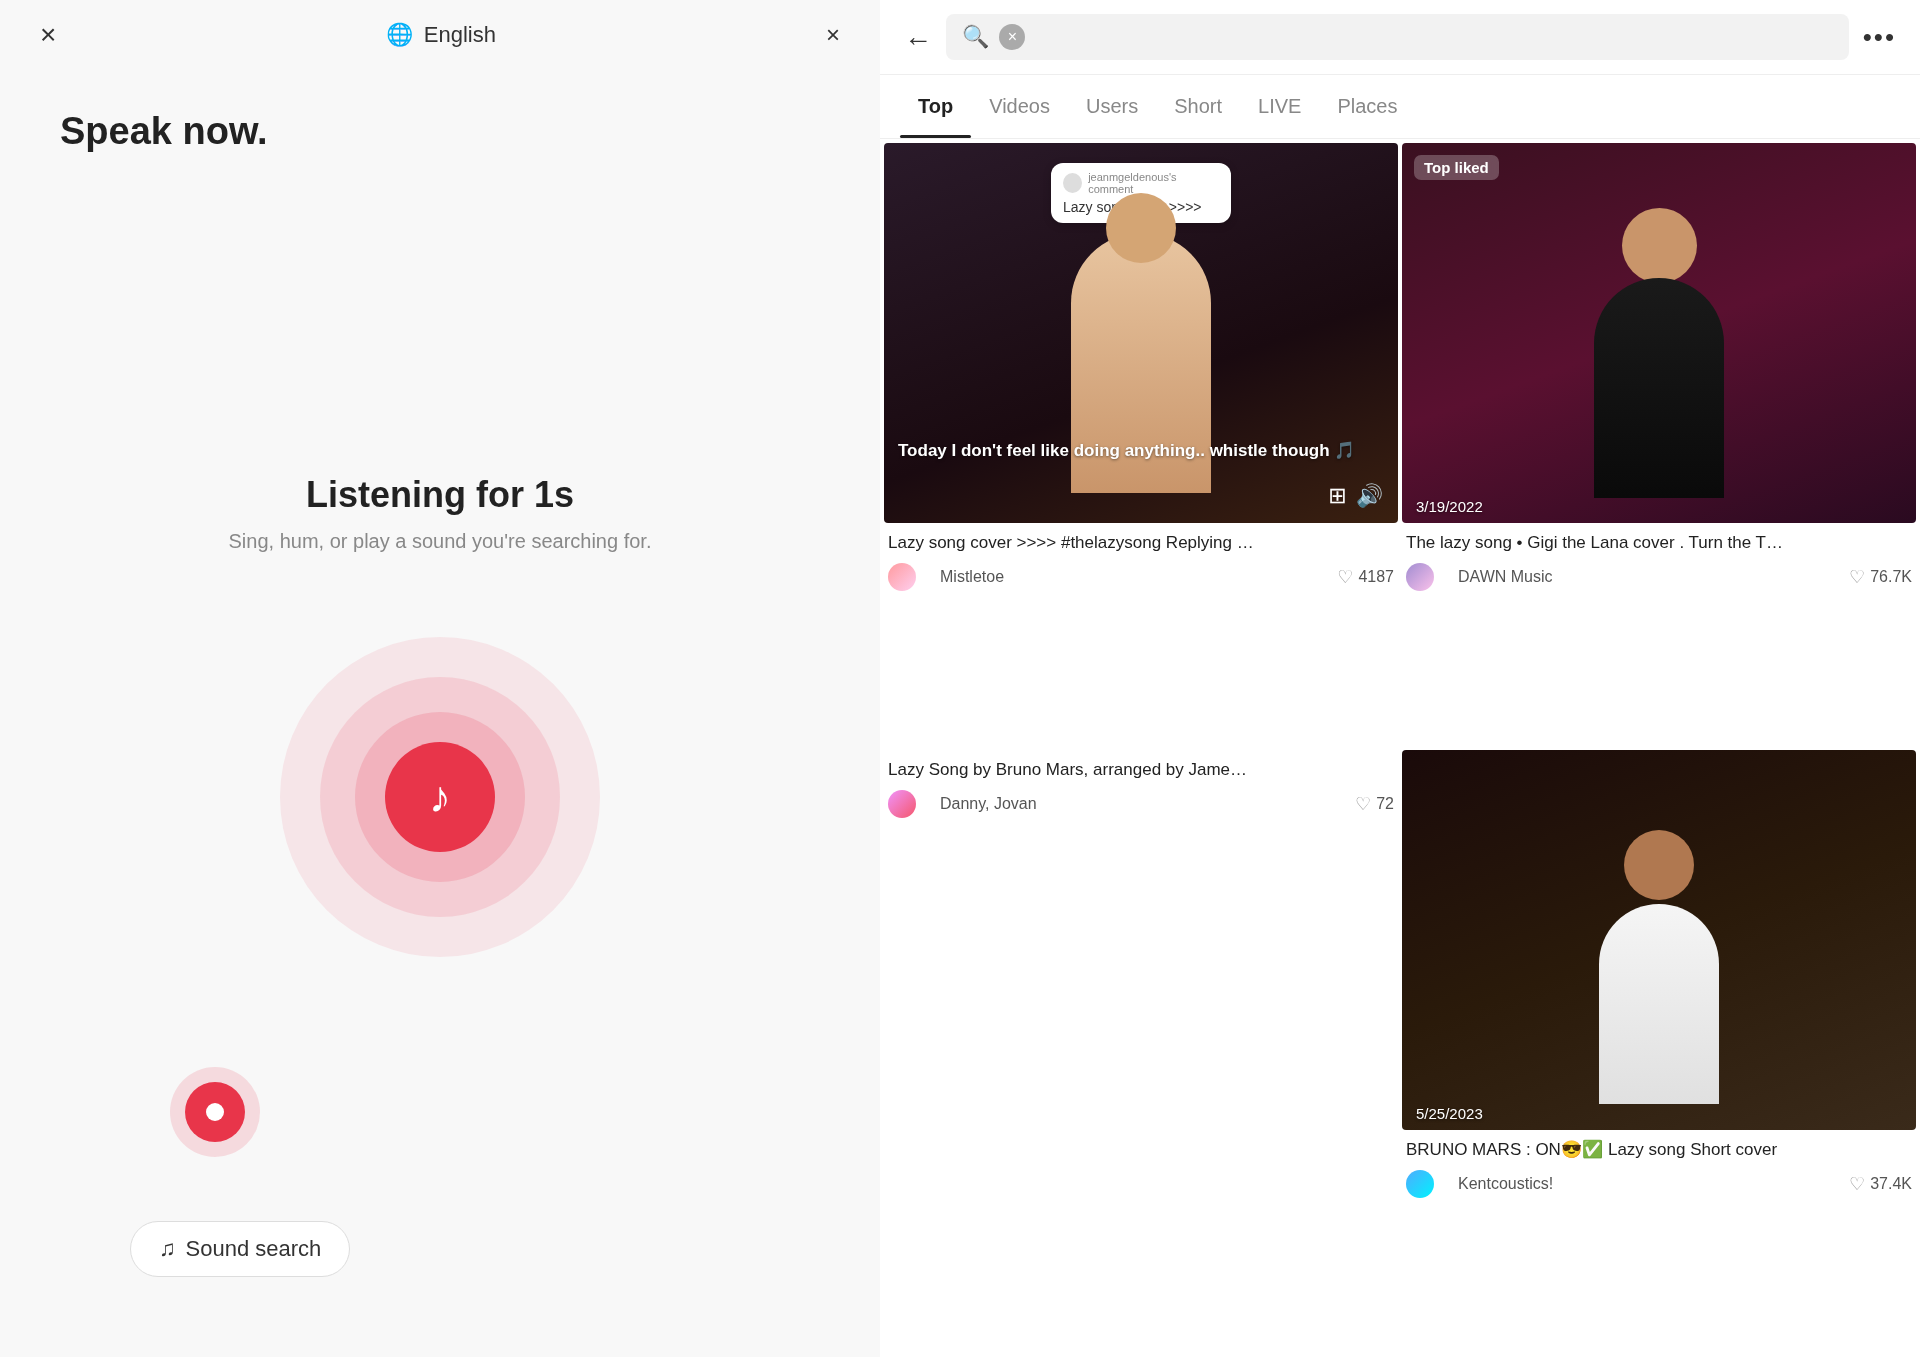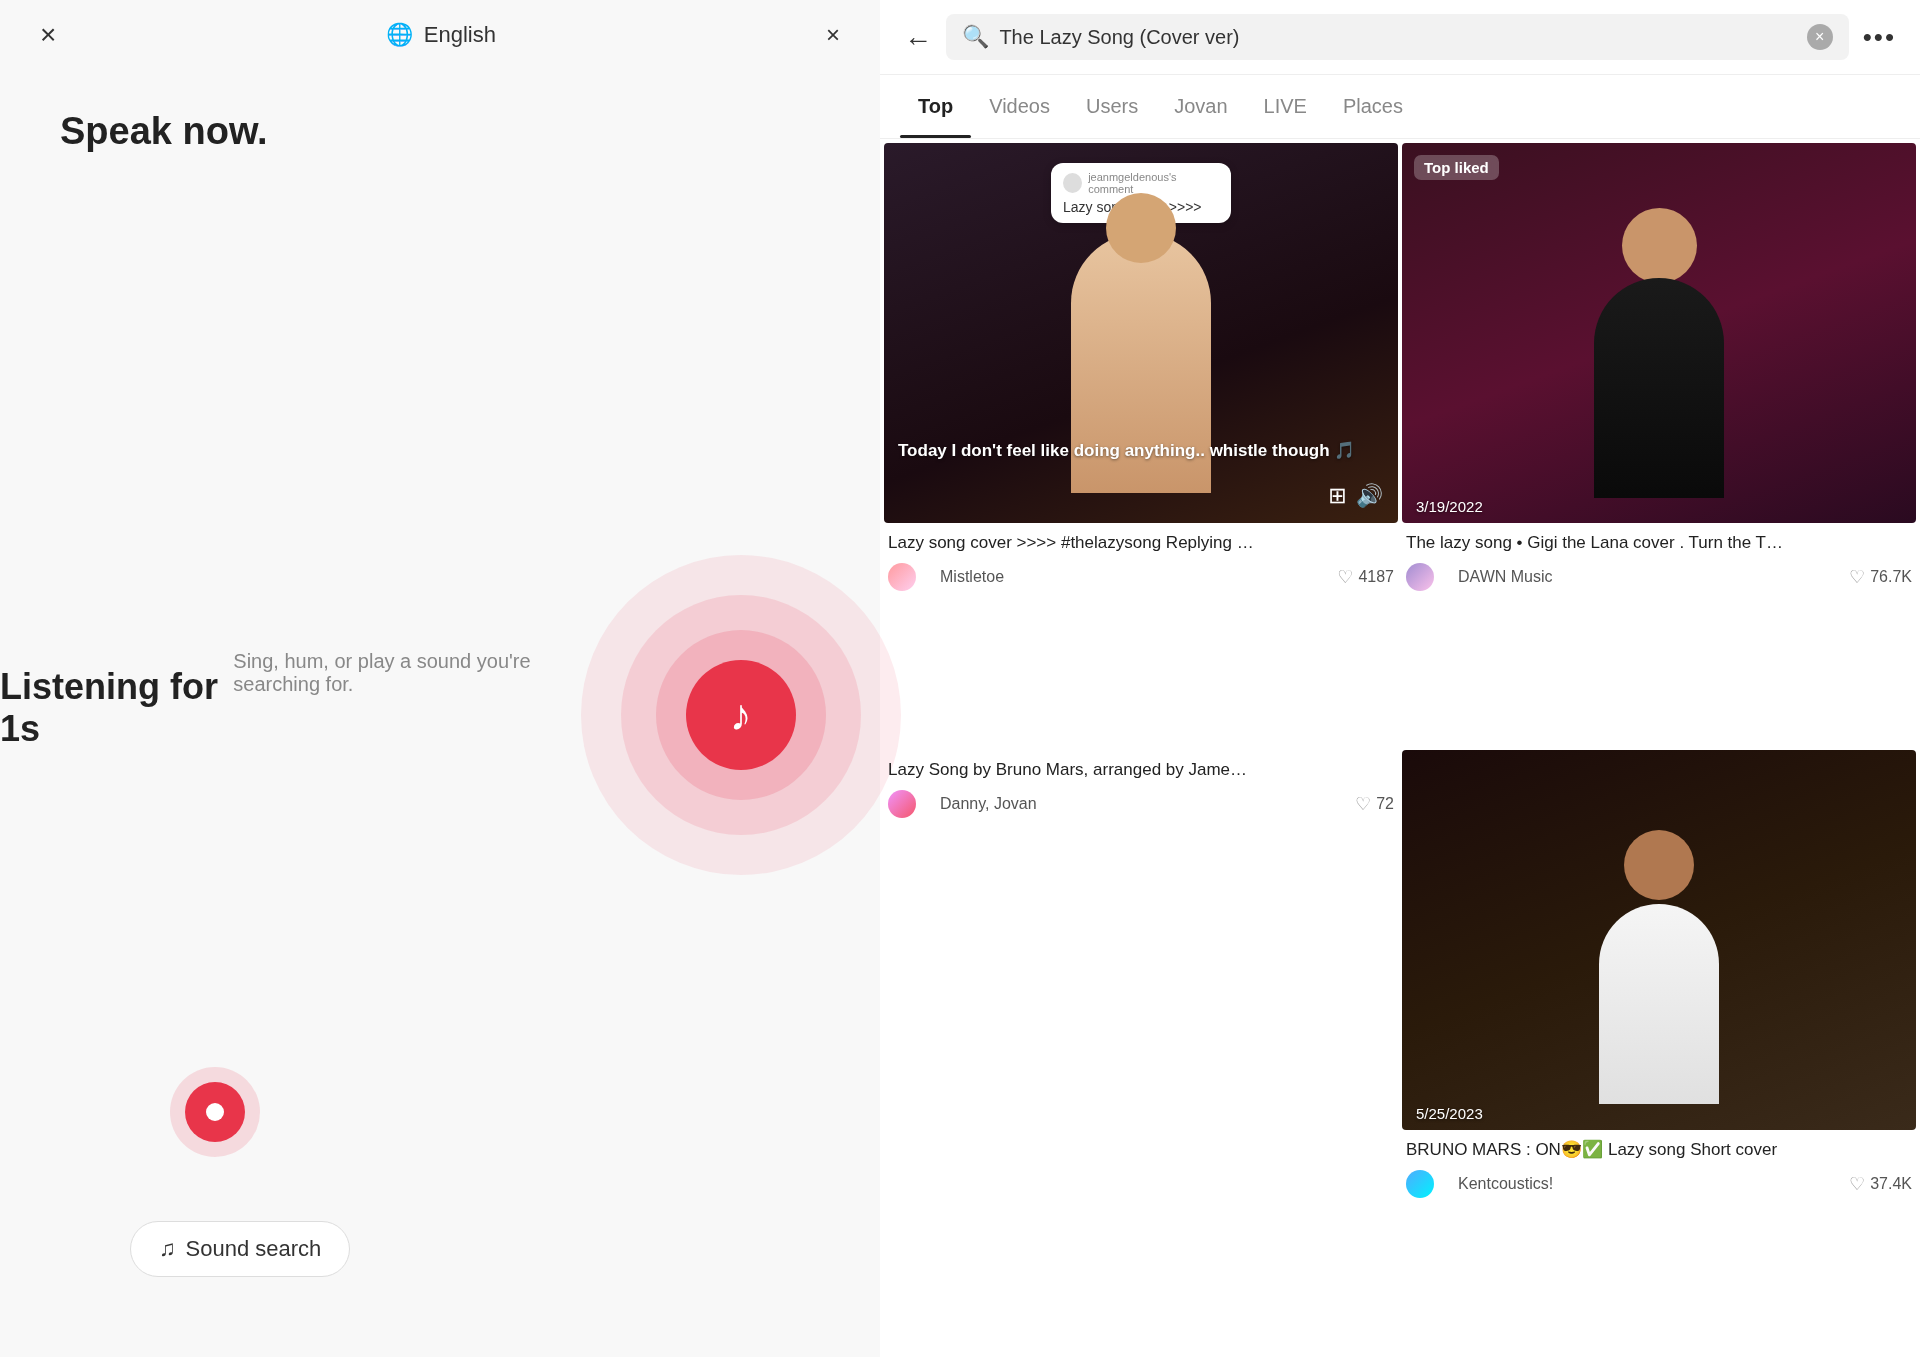--- a/index.html
+++ b/index.html
@@ -67,21 +67,21 @@
 
     .speak-now-text {
       font-size: 38px;
       font-weight: 700;
       color: #222;
     }
 
     .listening-section {
       flex: 1;
       display: flex;
-      flex-direction: row;
+      flex-direction: column;
       align-items: center;
       justify-content: center;
       position: relative;
       padding-bottom: 100px;
     }
 
     .listening-title {
       font-size: 36px;
       font-weight: 700;
       color: #222;
@@ -652,31 +652,30 @@
       <span>Sound search</span>
     </div>
   </div>
 </div>
 
 <div class="right-panel">
   <div class="search-bar-container">
     <span class="back-btn">←</span>
     <div class="search-box">
       <span class="search-icon-right">🔍</span>
-      <input class="search-input" type="text" value="The Lazy Song (Cover ver)" style="">
       <div class="search-clear-btn">×</div>
     </div>
     <span class="more-btn">•••</span>
   </div>
 
   <div class="tabs-row">
     <div class="tab-item active">Top</div>
     <div class="tab-item">Videos</div>
     <div class="tab-item">Users</div>
-    <div class="tab-item">Jovan</div>
+    <div class="tab-item">Short</div>
     <div class="tab-item">LIVE</div>
     <div class="tab-item">Places</div>
   </div>
 
   <div class="video-grid">
 
     <div class="video-card">
       <div class="video-thumbnail thumb-1">
 
         <div class="comment-bubble">

